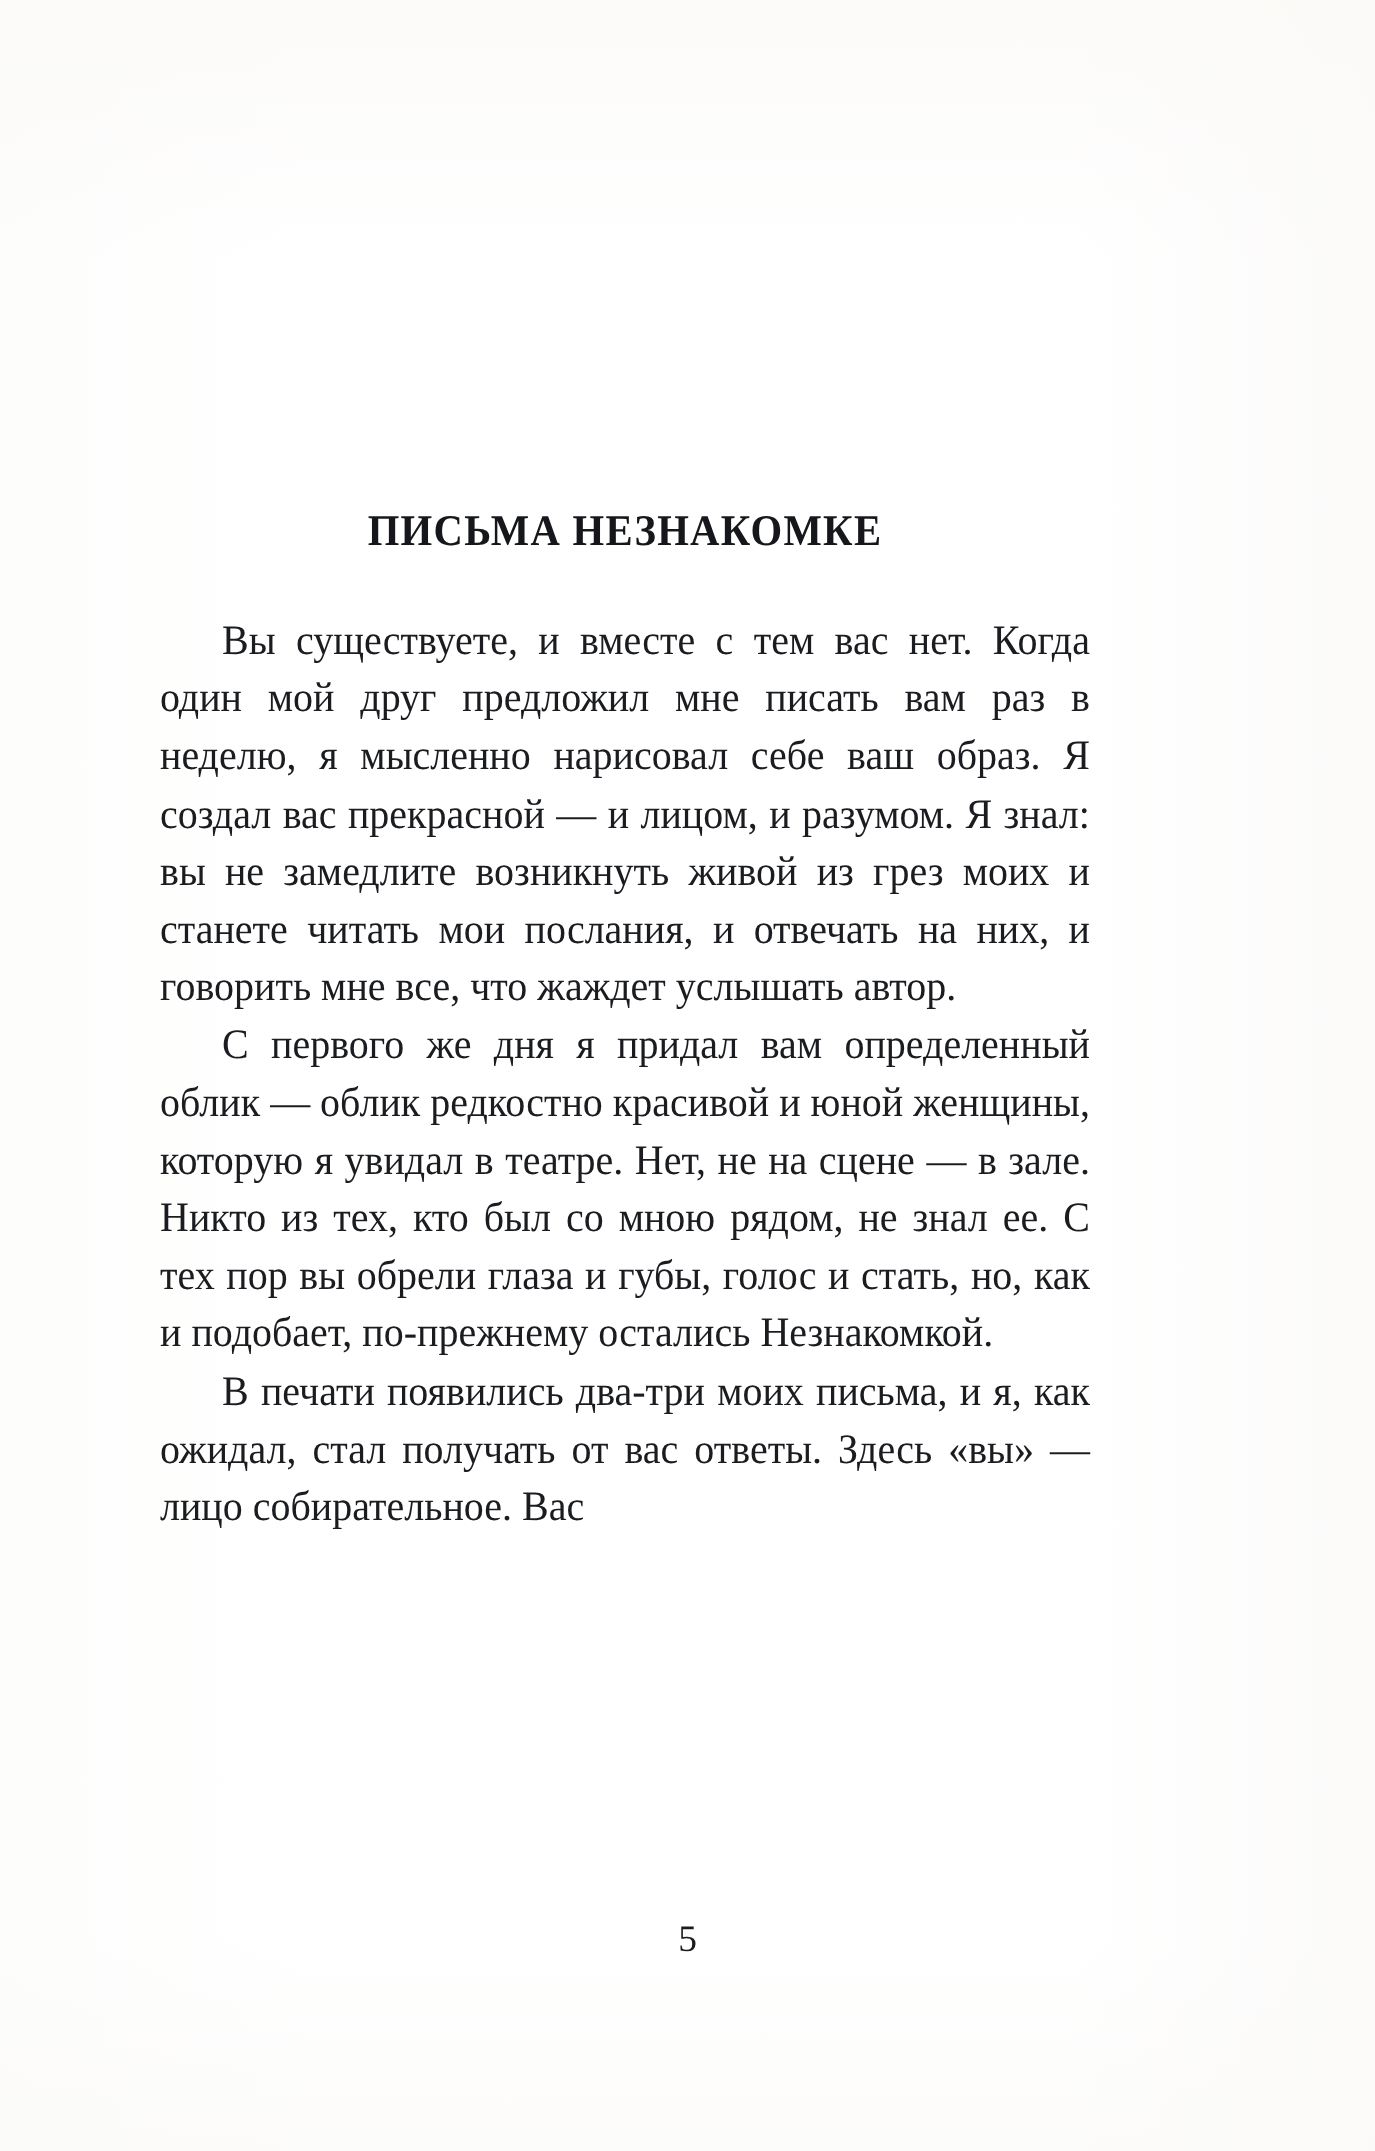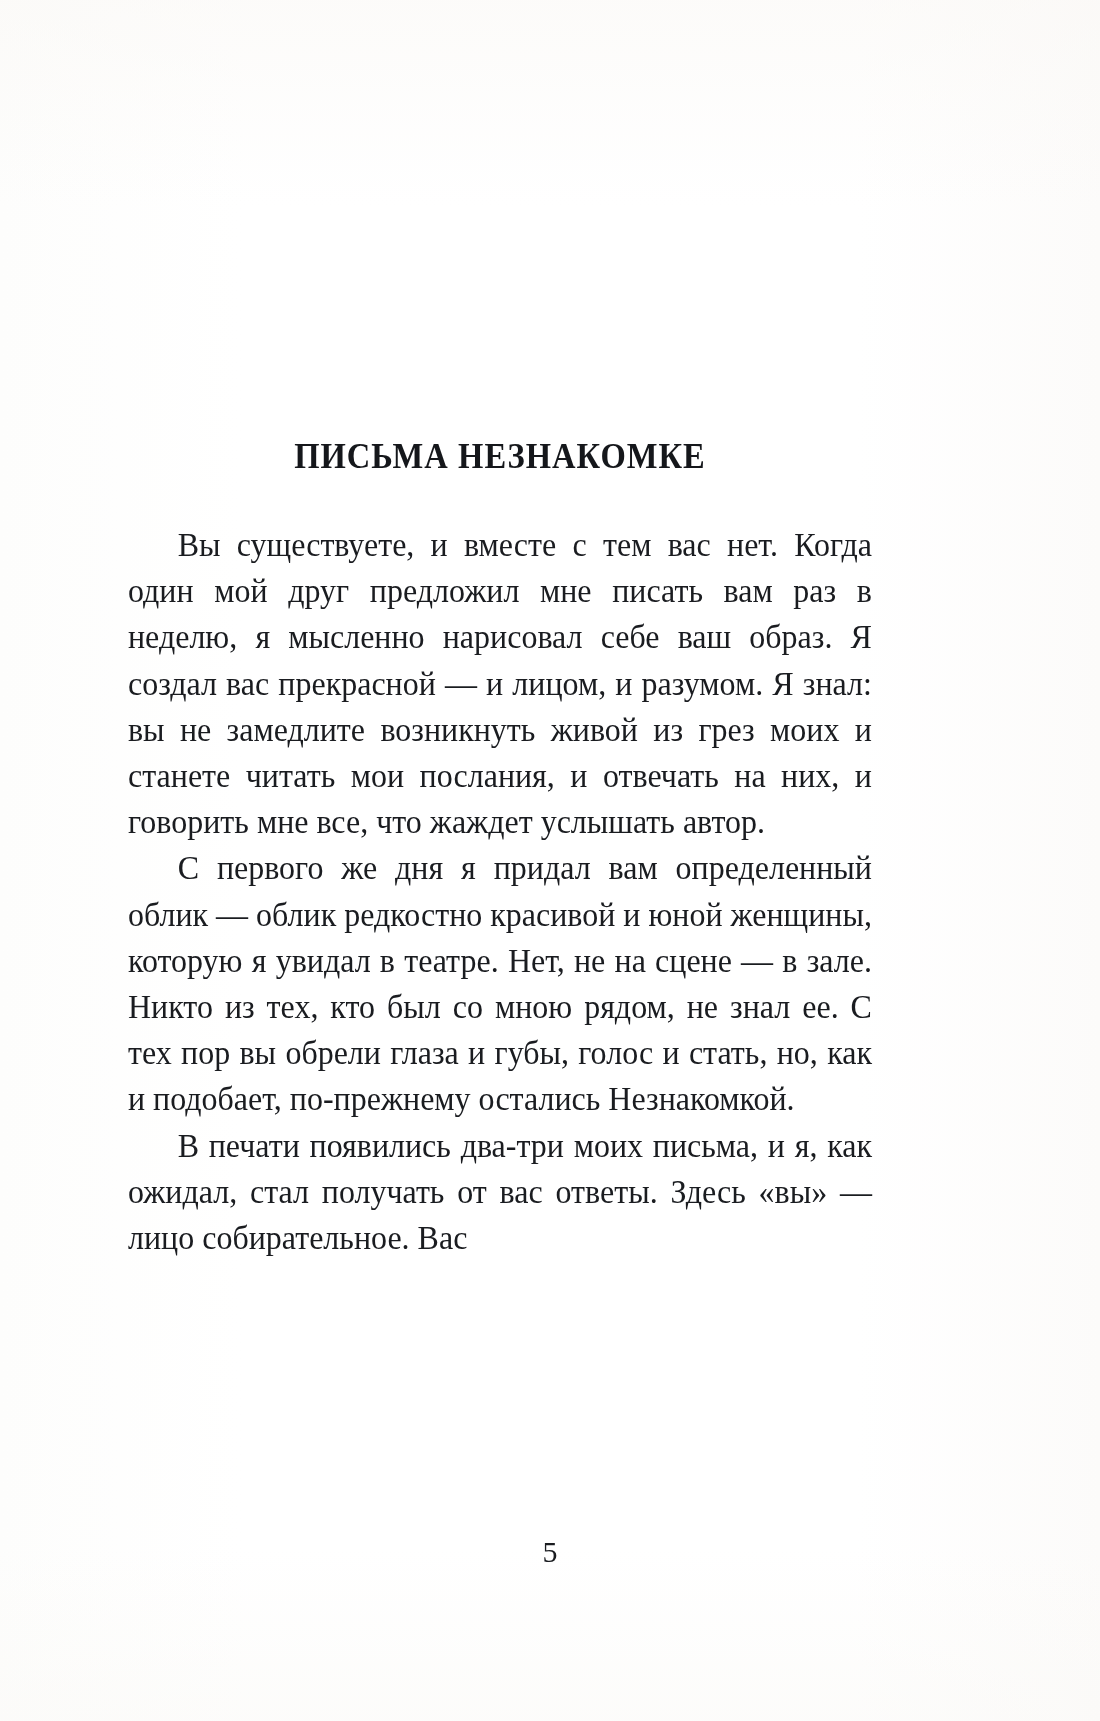--- a/index.html
+++ b/index.html
@@ -33,21 +33,21 @@
     inset: 0;
     pointer-events: none;
     background:
       linear-gradient(to bottom, rgba(250,248,245,0.55) 0%, rgba(255,255,255,0) 12%),
       linear-gradient(to top, rgba(250,249,246,0.5) 0%, rgba(255,255,255,0) 10%);
   }
 
   .text-column {
     position: absolute;
     left: 128px;
-    top: 436px;
+    top: 404px;
     width: 744px;
   }
 
   .chapter-title {
     text-align: center;
     font-weight: bold;
     font-size: 35px;
     letter-spacing: 1.1px;
     line-height: 1.2;
     margin: 0 0 44px 0;

